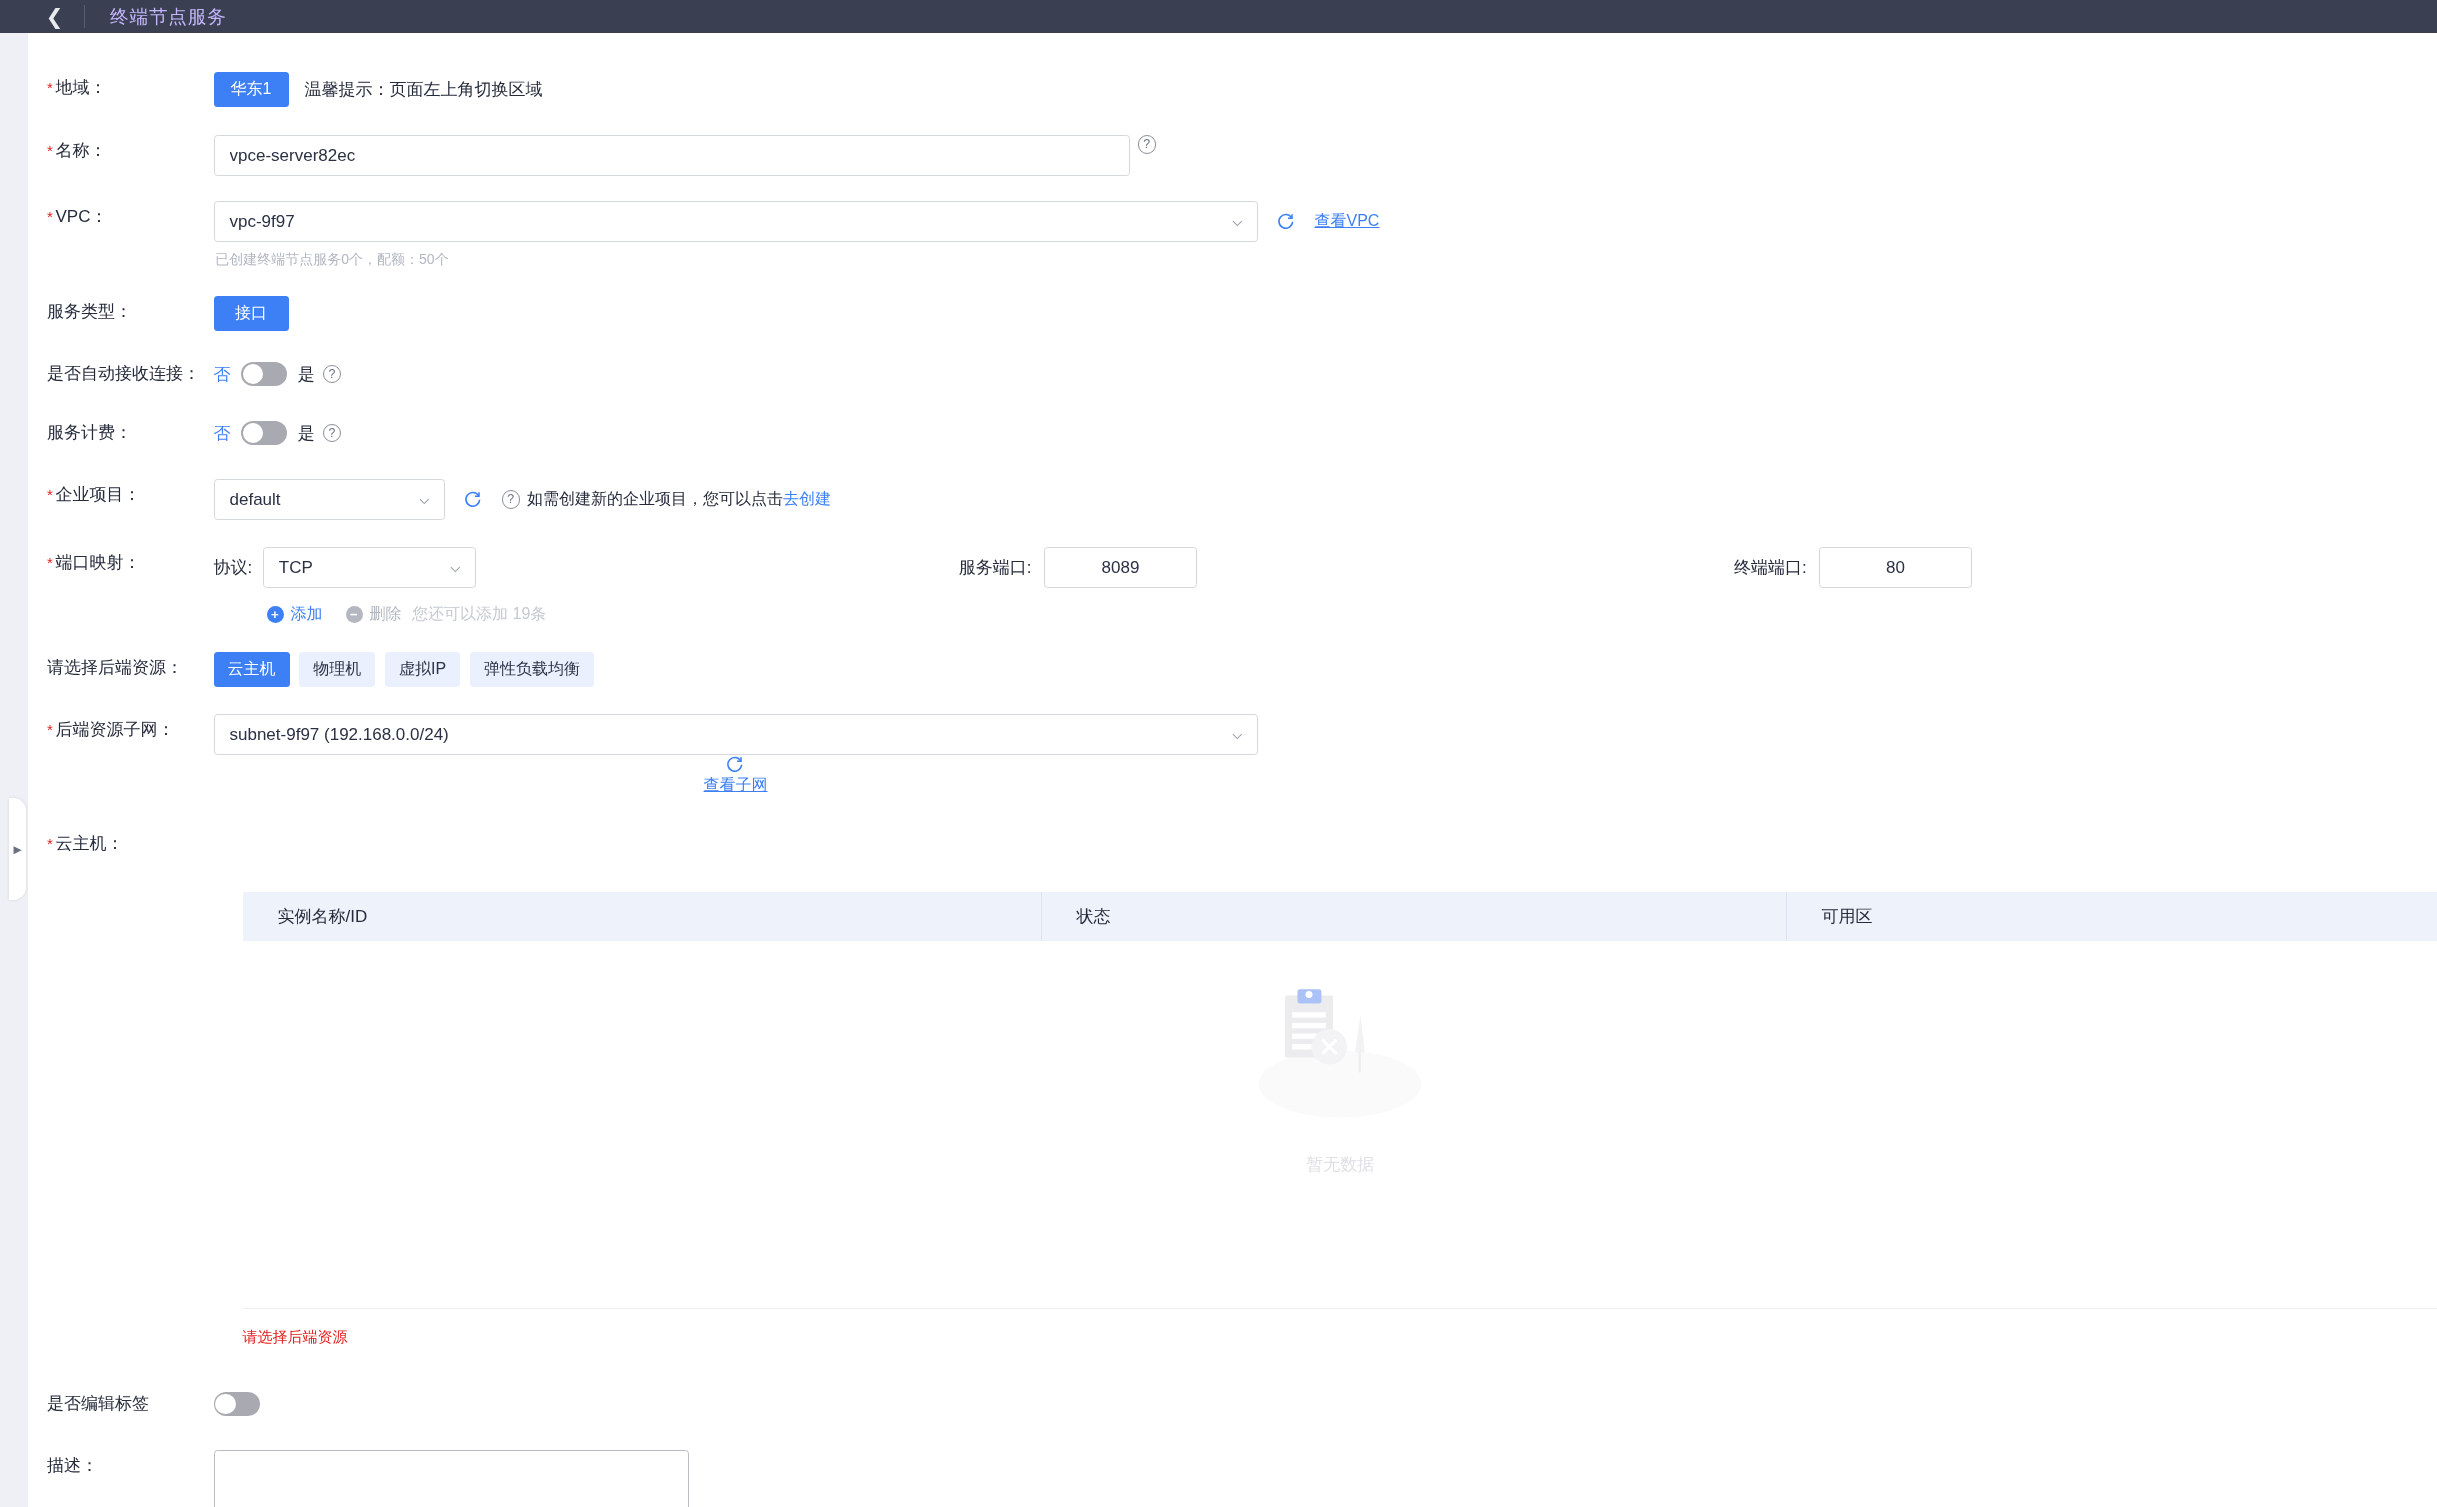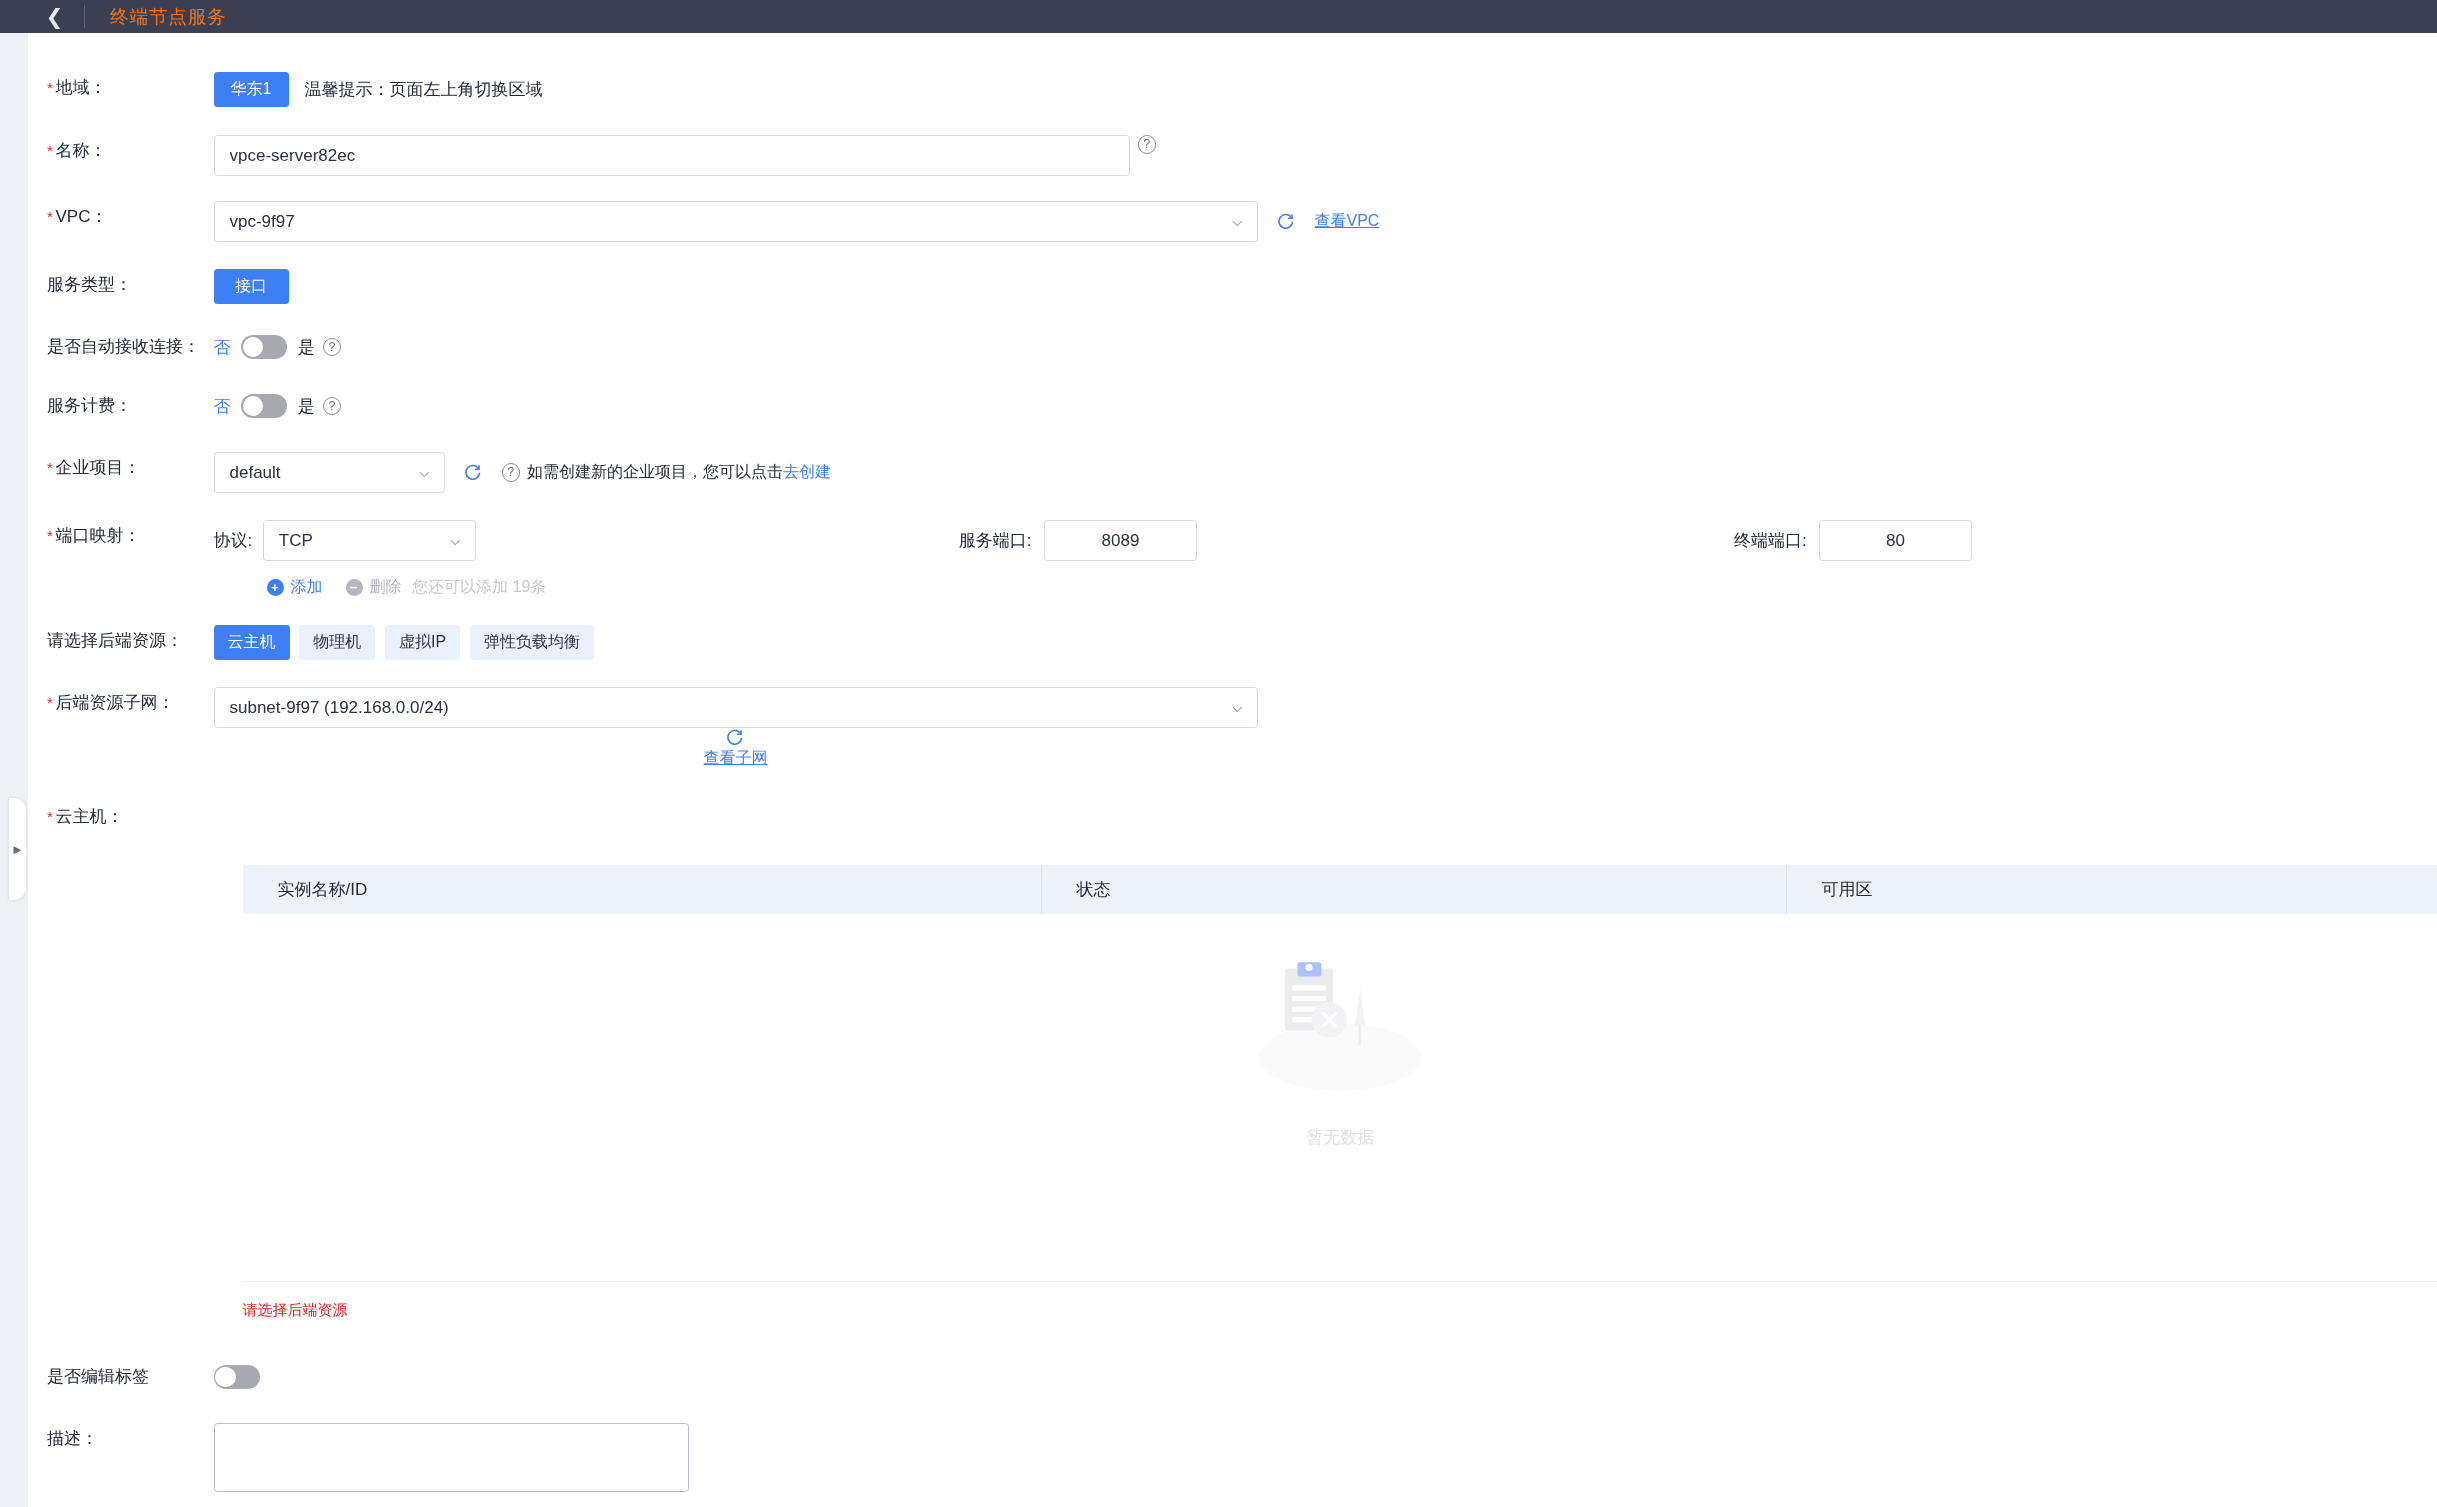--- a/index.html
+++ b/index.html
@@ -29,21 +29,21 @@
   }
   .topbar-sep {
     width: 0.9px;
     height: 23px;
     background: #5a5f70;
     margin: 0 25px 0 18px;
   }
   .topbar-title {
     font-size: 18.6px;
     letter-spacing: 0.9px;
-    color: #f97316;
+    color: #c4b5fd;
   }
 
   
   .page {
     position: relative;
     width: 2438px;
     height: 1474px;
     background: #eef0f5;
     display: flex;
   }
@@ -373,20 +373,21 @@
               <svg class="caret" viewBox="0 0 12 12">
                 <path d="M1 3.5 L6 8.5 L11 3.5" fill="none" stroke="#9aa0ad" stroke-width="1.2"></path>
               </svg>
             </div>
             <svg class="refresh" viewBox="0 0 20 20">
               <path d="M16 6 A7 7 0 1 0 17 10" fill="none" stroke="#3d7ff5" stroke-width="1.6"></path>
               <path d="M16.4 2.2 L16.4 6.4 L12.3 6.4" fill="none" stroke="#3d7ff5" stroke-width="1.6"></path>
             </svg>
             <span class="link">查看VPC</span>
           </div>
+          <div class="hint-sub">已创建终端节点服务0个，配额：50个</div>
         </div>
       </div>
 
       <div class="row" style="margin-bottom:27px;">
         <div class="label">服务类型：</div>
         <div class="field">
           <div class="chip primary">接口</div>
         </div>
       </div>
 

